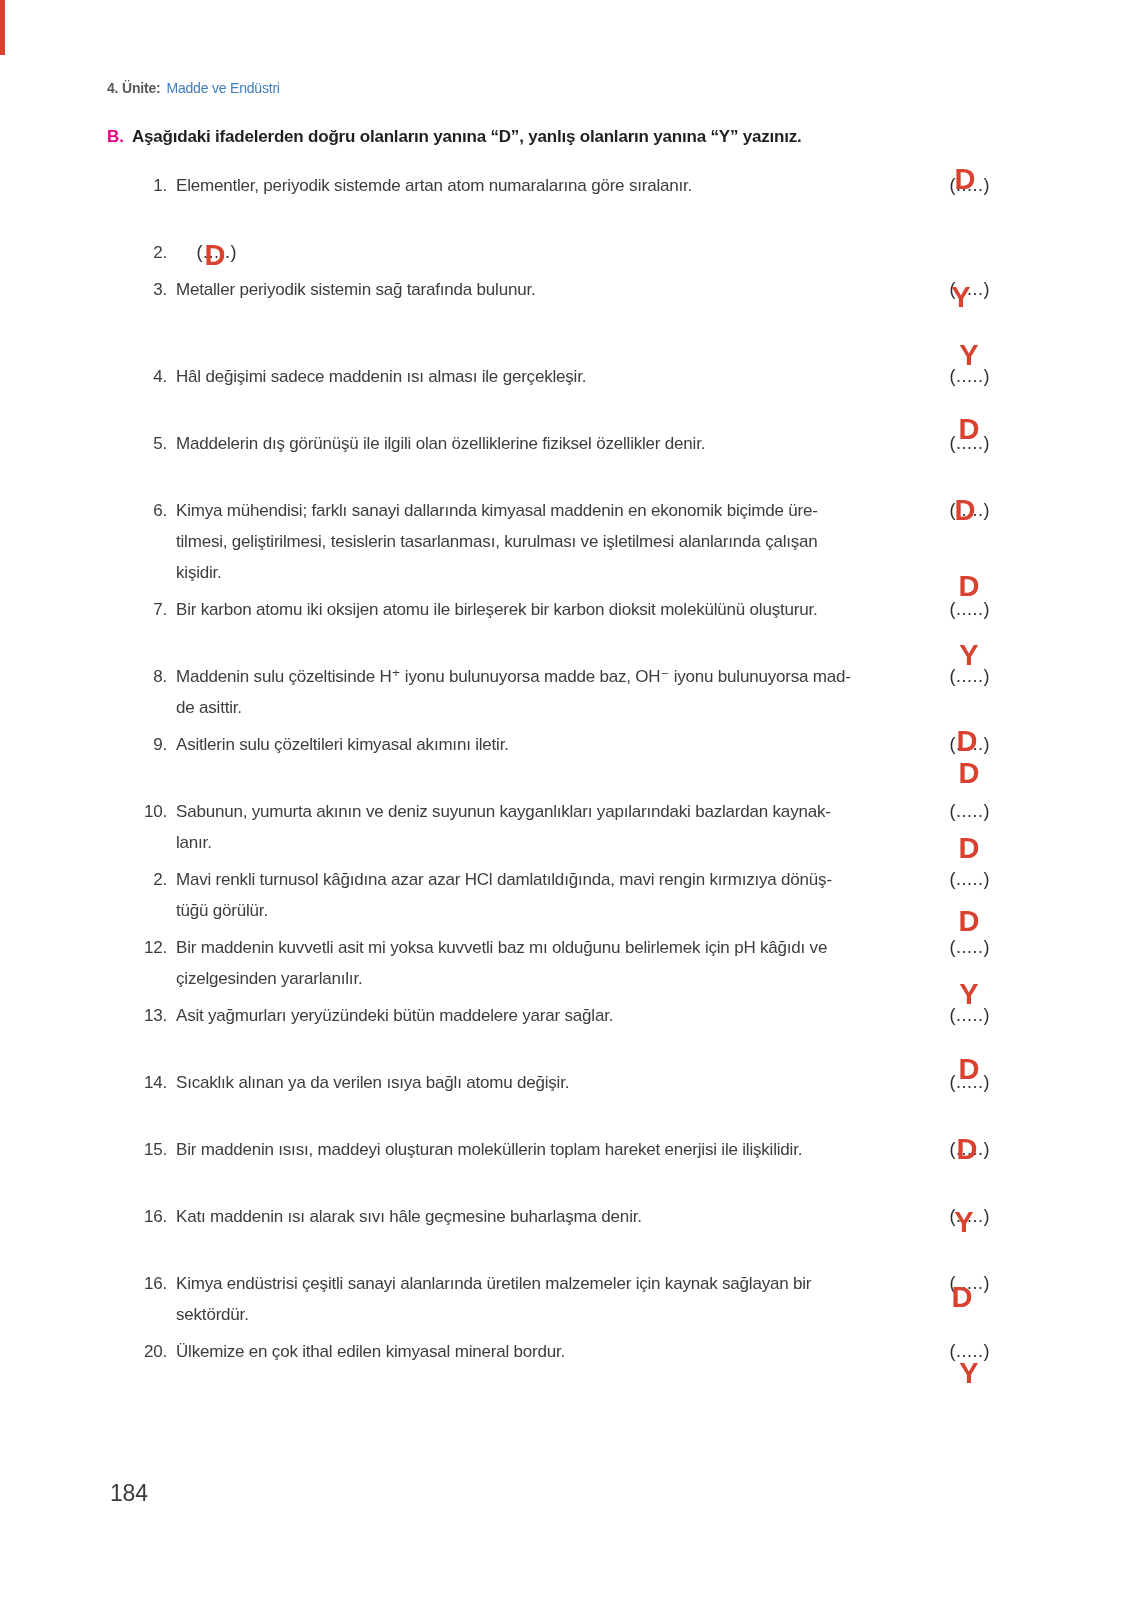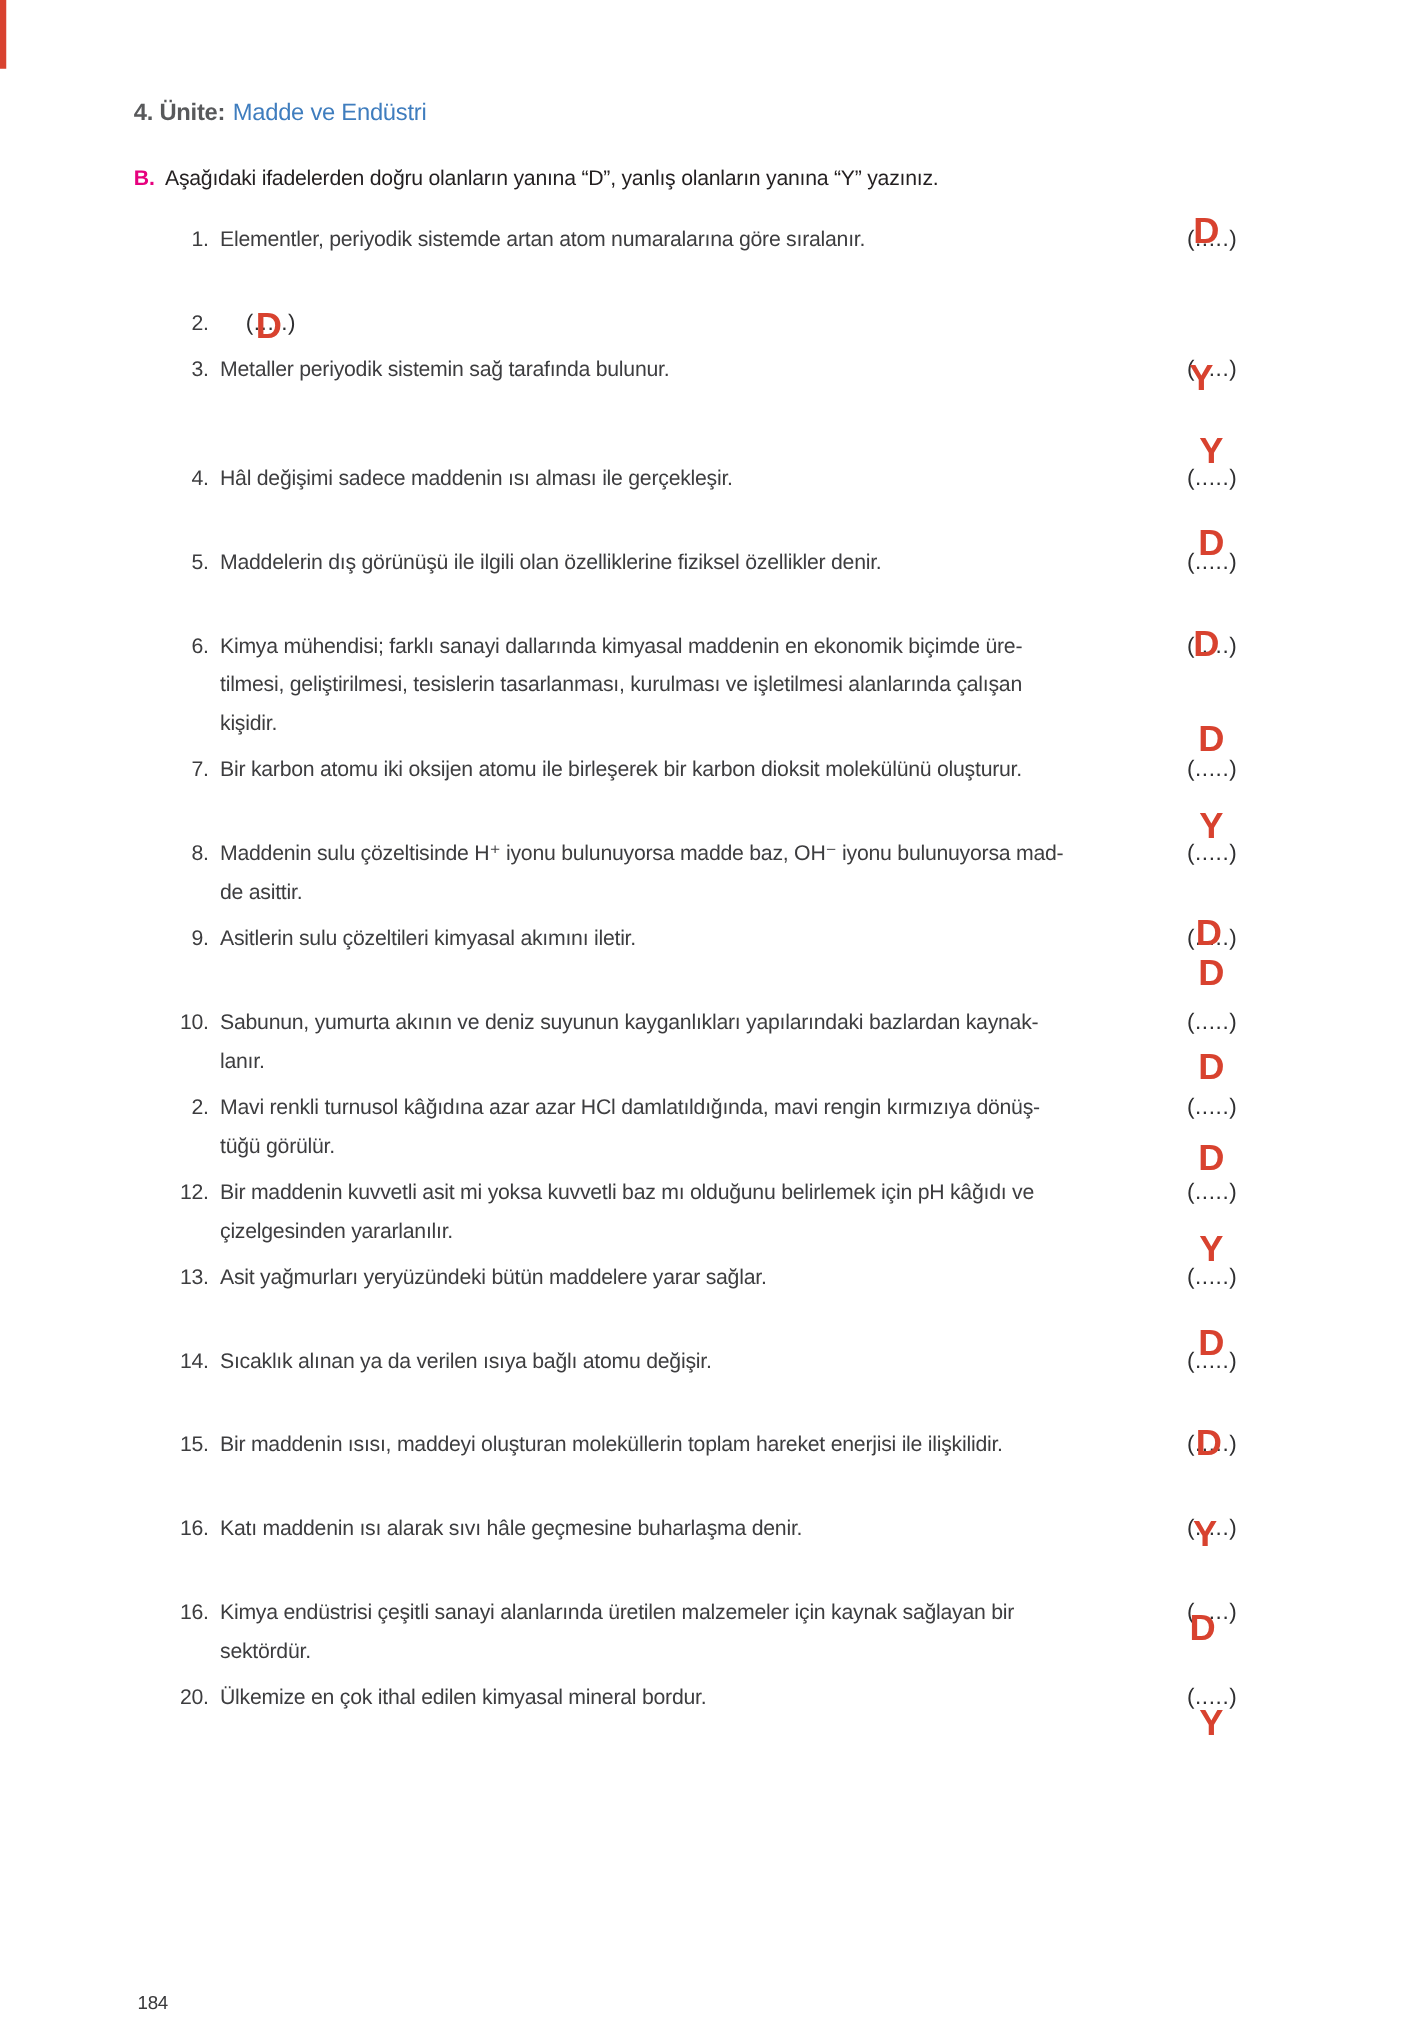--- a/index.html
+++ b/index.html
@@ -11,32 +11,32 @@
     overflow:hidden;
   }
   .edge-mark{
     position:absolute;left:0;top:0;width:5px;height:55px;
     background:var(--accent-red,#d8422f);
   }
   .content{
     position:absolute;left:107px;top:80px;width:883px;
   }
   .page-header{
-    font-size:19px;font-weight:700;margin:0 0 31px 0;letter-spacing:-0.2px;
+    font-size:14px;font-weight:700;margin:0 0 31px 0;letter-spacing:-0.2px;
   }
   .unit-label{color:var(--heading-gray,#58595b);}
   .unit-title{color:var(--unit-blue,#3f7dbe);font-weight:500;margin-left:6px;}
   .section-row{
     display:flex;align-items:flex-start;margin-bottom:23px;
   }
   .sec-label{
     flex:0 0 25px;font-weight:700;font-size:17px;color:var(--section-magenta,#e6017e);
   }
   .instruction{
-    font-weight:400;font-size:17px;color:#231f20;letter-spacing:-0.2px;
+    font-weight:700;font-size:17px;color:#231f20;letter-spacing:-0.2px;
   }
   .items{width:883px;}
   .item{
     display:flex;align-items:flex-start;
   }
   .num{
     flex:0 0 60px;text-align:right;
     font-size:17px;color:var(--body-text,#3d3d3f);line-height:31px;letter-spacing:-0.2px;
   }
   .text{
@@ -50,22 +50,22 @@
     font-size:18px;color:#2f2f31;line-height:31px;letter-spacing:0.5px;
     display:inline-block;
   }
   .letter{
     position:absolute;right:9px;top:0;
     width:24px;text-align:center;line-height:31px;
     font-size:29px;font-weight:800;
     color:var(--accent-red,#d8422f);
   }
   .page-number{
-    position:absolute;left:110px;top:1594px;
-    font-size:15px;color:#3a3a3c;letter-spacing:-0.2px;
+    position:absolute;left:110px;top:1480px;
+    font-size:23px;color:#3a3a3c;letter-spacing:-0.2px;
   }
 </style>
 </head>
 <body>
 
 <div class="page">
   <div class="edge-mark"></div>
 
   <div class="content">
     <div class="page-header">

